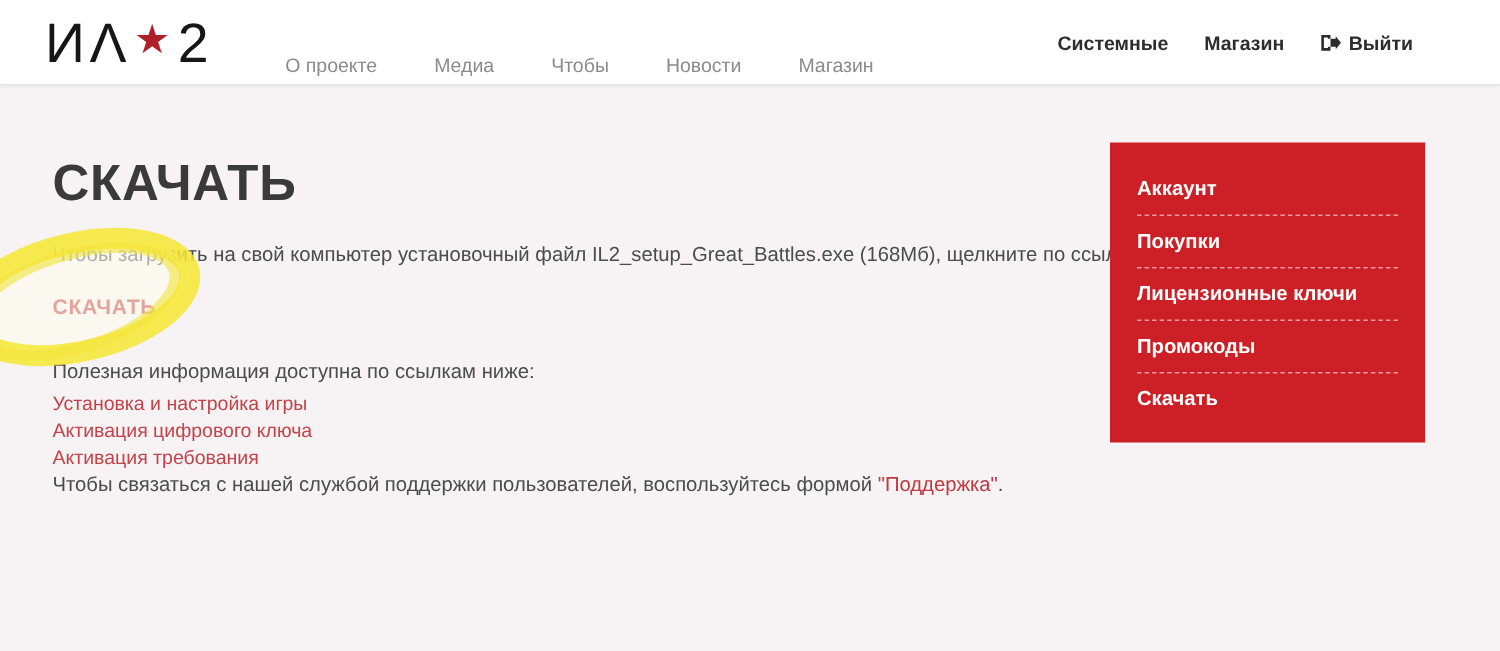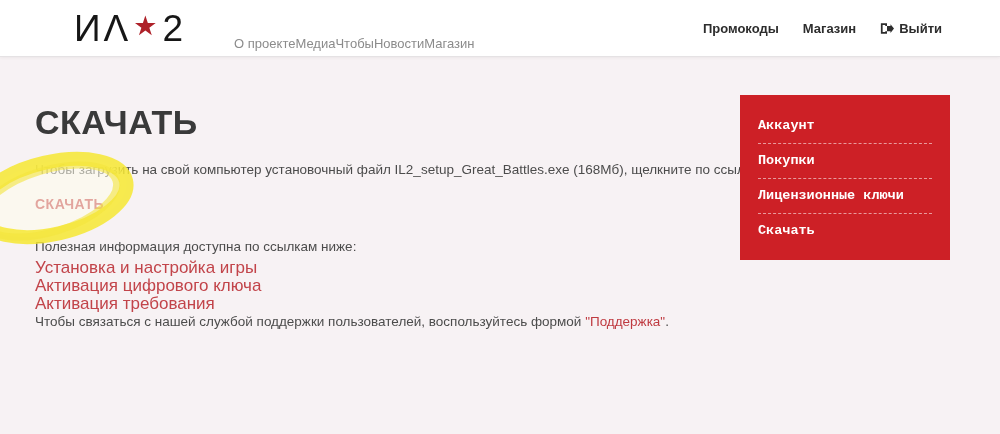--- a/index.html
+++ b/index.html
@@ -15,21 +15,20 @@
   .header {
     position: absolute;
     top: 0; left: 0;
     width: 1000px; height: 57px;
     background: #ffffff;
     border-bottom: 1px solid #e5e2e4;
     box-shadow: 0 1px 3px rgba(0,0,0,0.05);
     display: flex;
     align-items: center;
     z-index: 5;
-    padding-left: 44px;
   }
   .logo {
     margin-left: 30px;
     font-size: 37px;
     font-weight: 400;
     color: #161616;
     letter-spacing: 3px;
     text-decoration: none;
     display: flex;
     align-items: center;
@@ -38,20 +37,21 @@
   }
   .logo .star {
     color: #ae2129;
     font-size: 27px;
     margin: 0 2px 4px 2px;
   }
   .nav-left {
     margin-left: 48px;
     display: flex;
     align-items: center;
+    gap: 38px;
     margin-top: 30px;
   }
   .nav-left a {
     font-size: 13px;
     color: #8b8b8b;
     text-decoration: none;
     cursor: pointer;
   }
   .nav-right {
     margin-left: auto;
@@ -108,21 +108,21 @@
   }
   .info-heading {
     margin-top: 25px;
     font-size: 13.5px;
     color: #4c4c4c;
     line-height: 1.3;
   }
   .info-links { margin-top: 4px; }
   .info-links a {
     display: block;
-    font-size: 17px;
+    font-size: 13px;
     color: #c2444a;
     text-decoration: none;
     cursor: pointer;
     line-height: 18px;
     margin-bottom: 0;
   }
   .support-line {
     font-size: 13.5px;
     color: #4c4c4c;
     line-height: 1.3;
@@ -134,21 +134,20 @@
   }
 
   
   .sidebar {
     position: absolute;
     left: 740px; top: 95px;
     width: 210px;
     background: #cd2026;
     padding: 14px 18px 12px 18px;
     z-index: 4;
-    font-family: Liberation Mono, monospace;
   }
   .sidebar a {
     display: block;
     font-size: 13.5px;
     font-weight: 700;
     color: #ffffff;
     text-decoration: none;
     cursor: pointer;
     padding: 9px 0 10px 0;
     border-bottom: 1px dashed rgba(255,255,255,0.55);
@@ -174,21 +173,21 @@
     <span>2</span>
   </a>
   <nav class="nav-left">
     <a>О проекте</a>
     <a>Медиа</a>
     <a>Чтобы</a>
     <a>Новости</a>
     <a>Магазин</a>
   </nav>
   <nav class="nav-right">
-    <a>Промокоды</a>
+    <a>Системные</a>
     <a>Магазин</a>
     <a>
       <span class="signout-icon">
         <svg width="14" height="13" viewBox="0 0 16 14">
           <path d="M1 1 h7 v3 h-2 v-1 h-3 v8 h3 v-1 h2 v3 h-7 z" fill="#2d2d2d"></path>
           <path d="M9 4 l4 0 0 -2 4 5 -4 5 0 -2 -4 0 z" fill="#2d2d2d" transform="translate(-1,0)"></path>
         </svg>
       </span>
       <span>Выйти</span>
     </a>
@@ -212,19 +211,20 @@
 
   <p class="support-line">
     <span>Чтобы связаться с нашей службой поддержки пользователей, воспользуйтесь формой </span><a>"Поддержка"</a><span>.</span>
   </p>
 </div>
 
 <div class="sidebar">
   <a>Аккаунт</a>
   <a>Покупки</a>
   <a>Лицензионные ключи</a>
+  <a>Промокоды</a>
   <a>Скачать</a>
 </div>
 
 <svg class="highlight-svg" viewBox="0 0 200 110">
   <ellipse cx="97" cy="50" rx="76" ry="36" transform="rotate(-13 97 50)" fill="rgba(255,253,235,0.55)" stroke="#f6e831" stroke-width="14" stroke-opacity="0.85"></ellipse>
   <ellipse cx="94" cy="53" rx="70" ry="31" transform="rotate(-17 94 53)" fill="none" stroke="#f4e43c" stroke-width="7" stroke-opacity="0.6"></ellipse>
 </svg>
 
 </body></html>

